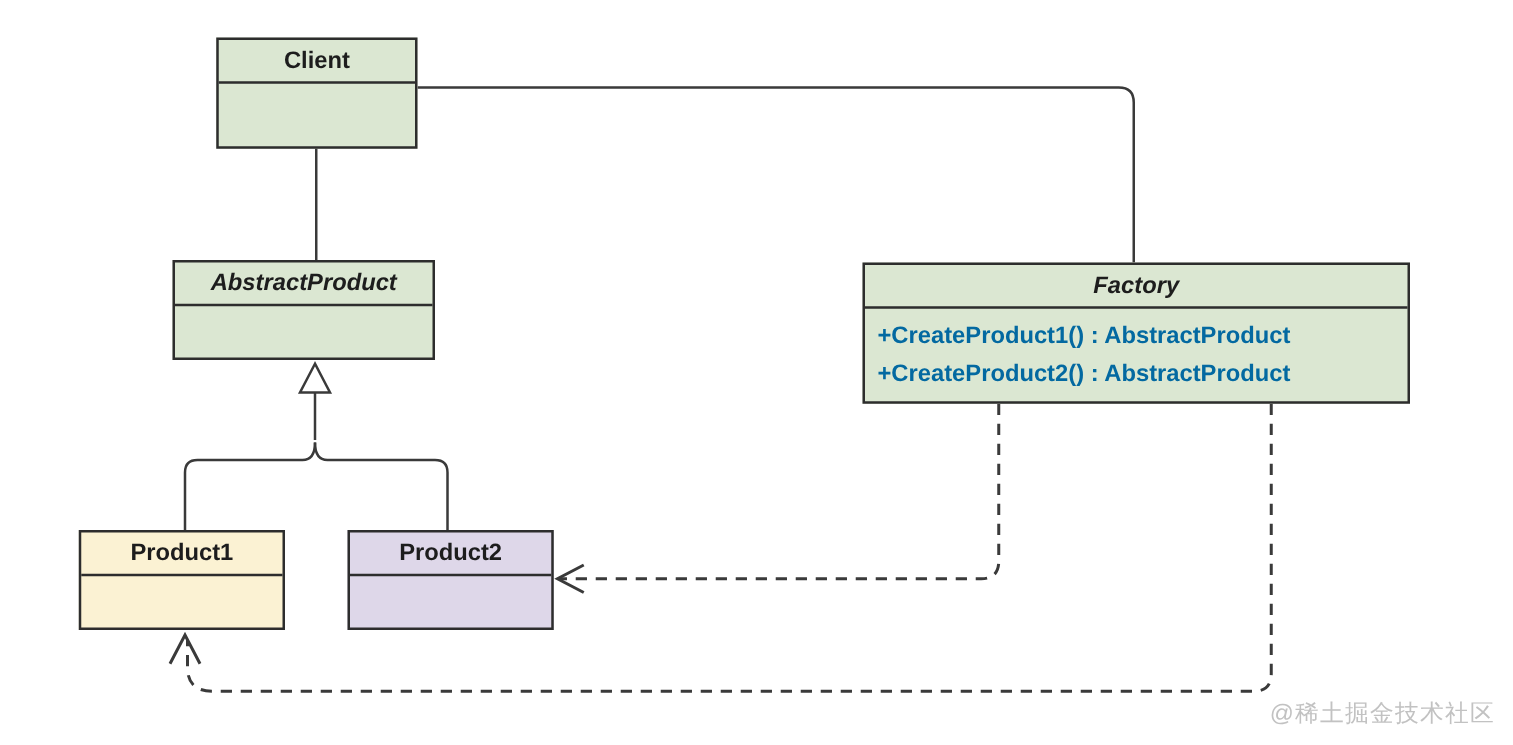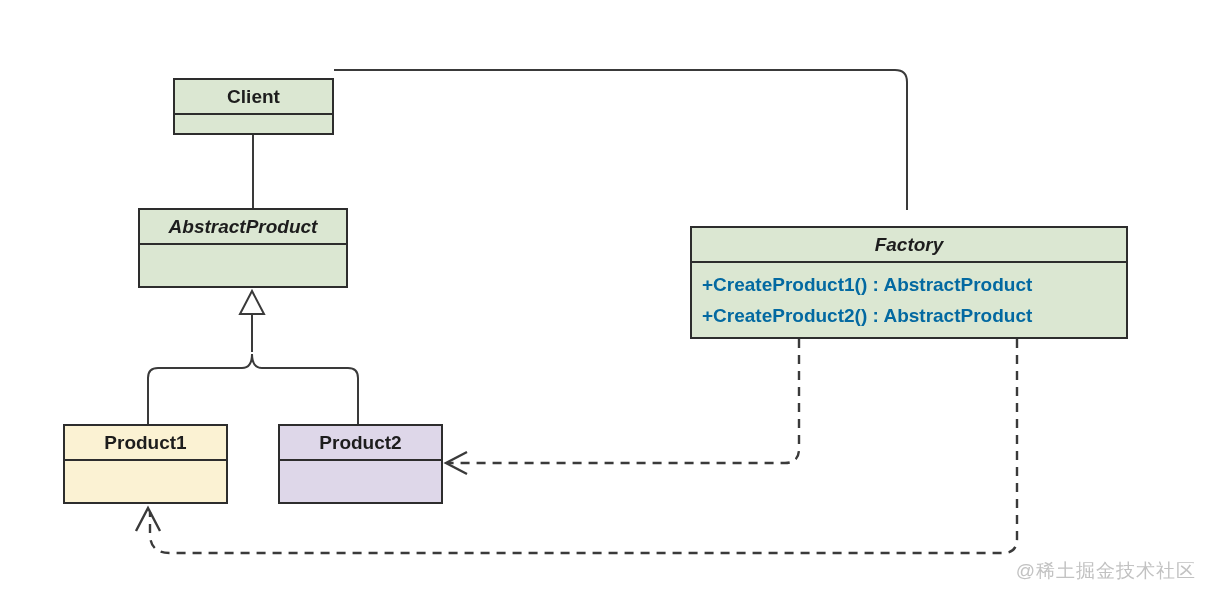--- a/index.html
+++ b/index.html
@@ -105,31 +105,31 @@
     <path d="M 358 424 V 378 Q 358 368 348 368 H 262 Q 252 368 252 354" class="solid"></path>
     <polygon points="252,291 240,314 264,314" class="triangle"></polygon>
 
     <path d="M 799 323 V 449 Q 799 463 785 463 H 448" class="dashed"></path>
     <polyline points="467,452 446,463 467,474" class="open-arrow"></polyline>
 
     <path d="M 1017 323 V 539 Q 1017 553 1003 553 H 170 Q 150 553 150 534 V 512" class="dashed"></path>
     <polyline points="136,531 148,508 160,531" class="open-arrow"></polyline>
   </svg>
 
-  <div class="uml-class green" style="left:173px; top:30px; width:161px; height:57px;margin-top:48px;">
+  <div class="uml-class green" style="left:173px; top:30px; width:161px; height:89px;">
     <div class="uml-title">Client</div>
     <div class="uml-body"></div>
   </div>
 
   <div class="uml-class green" style="left:138px; top:208px; width:210px; height:80px;">
     <div class="uml-title abstract">AbstractProduct</div>
     <div class="uml-body"></div>
   </div>
 
-  <div class="uml-class green" style="left:690px; top:210px; width:438px; height:113px;margin-top:16px;">
+  <div class="uml-class green" style="left:690px; top:210px; width:438px; height:113px;">
     <div class="uml-title abstract">Factory</div>
     <div class="uml-methods">
       <div class="uml-method">+CreateProduct1() : AbstractProduct</div>
       <div class="uml-method">+CreateProduct2() : AbstractProduct</div>
     </div>
   </div>
 
   <div class="uml-class yellow" style="left:63px; top:424px; width:165px; height:80px;">
     <div class="uml-title">Product1</div>
     <div class="uml-body"></div>

